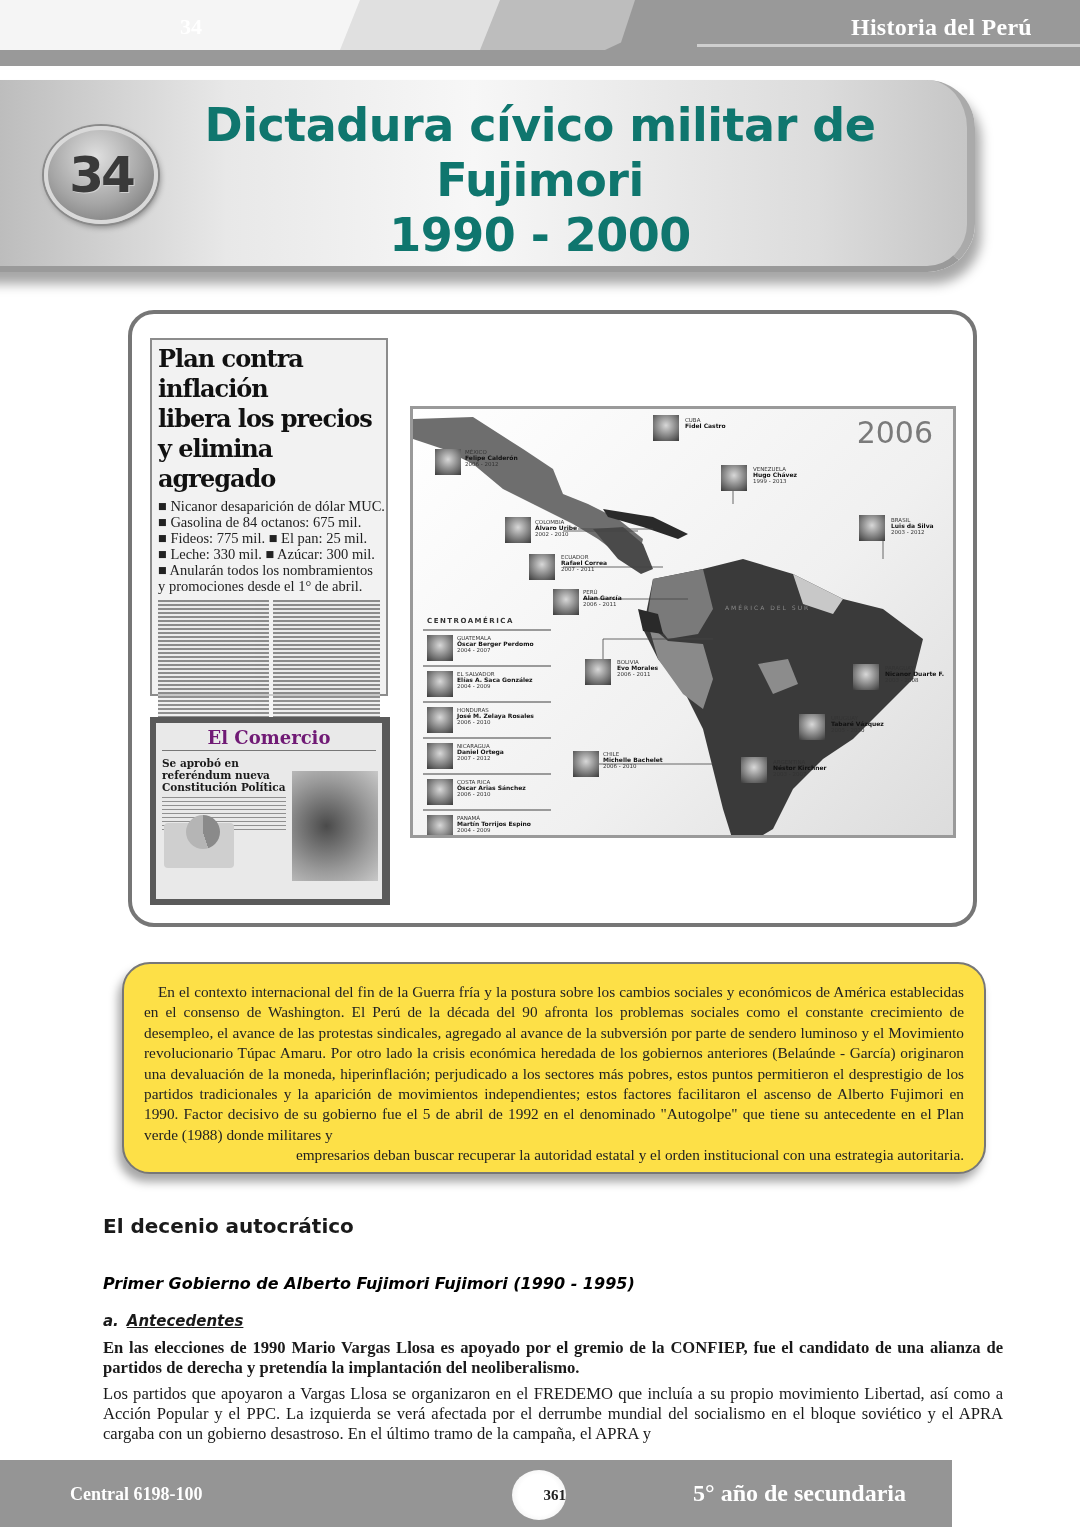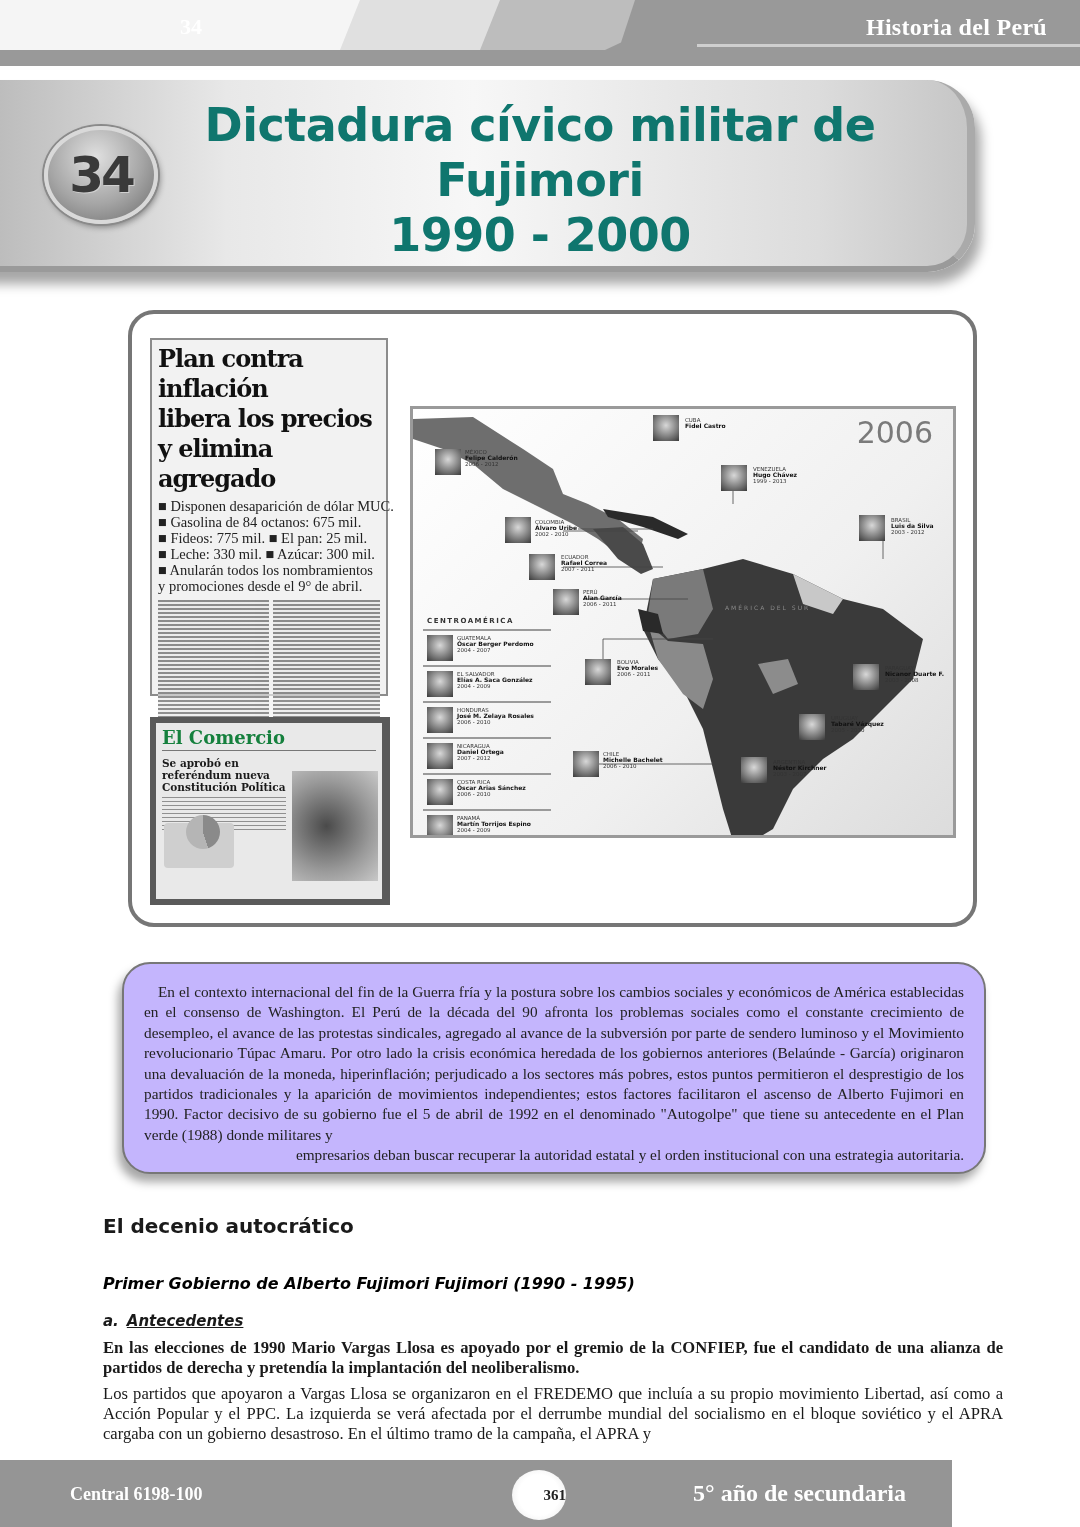--- a/index.html
+++ b/index.html
@@ -12,21 +12,21 @@
   .top-left { position: absolute; left: 0; top: 0; width: 400px; height: 50px; background: #f5f5f5; }
   .top-tab1 {
     position: absolute; left: 340px; top: 0; width: 170px; height: 50px; background: #e0e0e0;
     clip-path: polygon(20px 0, 100% 0, calc(100% - 20px) 100%, 0 100%);
   }
   .top-tab2 {
     position: absolute; left: 480px; top: 0; width: 155px; height: 50px; background: #bdbdbd;
     clip-path: polygon(20px 0, 100% 0, calc(100% - 14px) 85%, calc(100% - 30px) 100%, 0 100%);
   }
   .top-num { position: absolute; left: 180px; top: 14px; font-size: 22px; font-weight: bold; color: #ffffff; }
-  .top-title { position: absolute; right: 33px; top: 14px; font-size: 24px; font-weight: bold; color: #ffffff; letter-spacing: 0.3px; }
+  .top-title { position: absolute; right: 48px; top: 14px; font-size: 24px; font-weight: bold; color: #ffffff; letter-spacing: 0.3px; }
   .top-line { position: absolute; left: 697px; top: 44px; width: 383px; height: 3px; background: #cfcfcf; }
 
   
   .banner {
     position: absolute; left: -20px; top: 80px; width: 995px; height: 192px;
     border-radius: 0 48px 48px 0;
     background: linear-gradient(90deg, #b9b9b9 0%, #e8e8e8 25%, #f7f7f7 50%, #dcdcdc 85%, #c6c6c6 100%);
     box-shadow: 6px 12px 12px rgba(0,0,0,0.35);
     border-right: 8px solid #aaaaaa; border-bottom: 6px solid #9a9a9a;
   }
@@ -60,21 +60,21 @@
     background: repeating-linear-gradient(180deg, #555 0px, #555 2px, #e8e8e8 2px, #e8e8e8 4px);
     opacity: 0.65; position: relative;
   }
   .news1-body::after { content: ""; position: absolute; left: 50%; top: 0; width: 4px; height: 100%; background: #f2f2f2; }
 
   .news2 {
     position: absolute; left: 150px; top: 717px; width: 240px; height: 188px;
     background: #5a5a5a; padding: 6px 8px 6px 6px;
   }
   .news2-paper { position: relative; width: 100%; height: 100%; background: #e9e9e9; padding: 4px 6px; overflow: hidden; }
-  .news2-masthead { font-family: "DejaVu Serif", serif; font-weight: bold; font-size: 18px; color: #15803d; border-bottom: 1px solid #777; padding-bottom: 2px; }
+  .news2-masthead { text-align: center; font-family: "DejaVu Serif", serif; font-weight: bold; font-size: 18px; color: #701a75; border-bottom: 1px solid #777; padding-bottom: 2px; }
   .news2-head { font-family: "DejaVu Serif", serif; font-weight: bold; font-size: 10.5px; line-height: 12px; margin-top: 6px; width: 128px; color: #1a1a1a; }
   .news2-lines { margin-top: 4px; width: 124px; height: 34px; background: repeating-linear-gradient(180deg, #6a6a6a 0, #6a6a6a 1px, #e9e9e9 1px, #e9e9e9 4px); opacity: 0.7; }
   .news2-chart { position: absolute; left: 8px; top: 100px; width: 70px; height: 45px; background: #cfcfcf; border-radius: 4px; }
   .news2-pie { position: absolute; left: 30px; top: 92px; width: 34px; height: 34px; border-radius: 50%; background: conic-gradient(#8a8a8a 0 45%, #b5b5b5 45% 100%); }
   .news2-photo { position: absolute; right: 4px; top: 48px; width: 86px; height: 110px; background: radial-gradient(circle at 40% 50%, #4a4a4a, #9a9a9a 60%, #c8c8c8); }
 
   .map {
     position: absolute; left: 410px; top: 406px; width: 546px; height: 432px;
     border: 3px solid #9a9a9a;
     background: linear-gradient(135deg, #ffffff 0%, #f0f0f0 60%, #dcdcdc 100%);
@@ -88,21 +88,21 @@
   .ca-title { position: absolute; left: 14px; top: 208px; font-family: "DejaVu Sans", sans-serif; font-weight: bold; font-size: 7px; letter-spacing: 1.5px; color: #333; }
   .ca-list { position: absolute; left: 10px; top: 220px; width: 128px; }
   .ca-item { height: 36px; border-top: 2px solid #9a9a9a; position: relative; }
   .ca-item .portrait { left: 4px; top: 4px; }
   .ca-item .map-label { left: 34px; top: 4px; }
   .sa-label { position: absolute; left: 312px; top: 195px; font-family: "DejaVu Sans", sans-serif; font-size: 6px; letter-spacing: 2px; color: #888; }
 
   
   .intro-box {
     position: absolute; left: 122px; top: 962px; width: 864px; height: 212px;
-    border: 2px solid #777; border-radius: 28px; background: #c4b5fd;
+    border: 2px solid #777; border-radius: 28px; background: #fde047;
     box-shadow: -4px 8px 10px rgba(0,0,0,0.35);
     padding: 18px 20px 0 20px;
     font-size: 15.3px; line-height: 20.4px; text-align: justify; color: #222;
   }
   .intro-box p { text-indent: 14px; }
   .intro-box .last { text-align: right; display: block; }
 
   
   .section-title { position: absolute; left: 103px; top: 1214px; font-family: "DejaVu Sans", sans-serif; font-weight: bold; font-size: 20px; color: #1a1a1a; }
   .subsection-title { position: absolute; left: 103px; top: 1274px; font-family: "DejaVu Sans", sans-serif; font-weight: bold; font-style: italic; font-size: 16px; color: #000000; }
@@ -144,26 +144,26 @@
 
 <div class="image-frame"></div>
 
 <div class="news1">
   <div class="news1-headline">
     <div>Plan contra inflación</div>
     <div>libera los precios</div>
     <div>y elimina agregado</div>
   </div>
   <div class="news1-bullets">
-    <div>■ Disponen desaparición de dólar MUC.</div>
+    <div>■ Nicanor desaparición de dólar MUC.</div>
     <div>■ Gasolina de 84 octanos: 675 mil.</div>
     <div>■ Fideos: 775 mil. ■ El pan: 25 mil.</div>
     <div>■ Leche: 330 mil. ■ Azúcar: 300 mil.</div>
     <div>■ Anularán todos los nombramientos</div>
-    <div>y promociones desde el 9° de abril.</div>
+    <div>y promociones desde el 1° de abril.</div>
   </div>
   <div class="news1-body"></div>
 </div>
 
 <div class="news2">
   <div class="news2-paper">
     <div class="news2-masthead">El Comercio</div>
     <div class="news2-head">Se aprobó en referéndum nueva Constitución Política</div>
     <div class="news2-lines"></div>
     <div class="news2-chart"></div>

